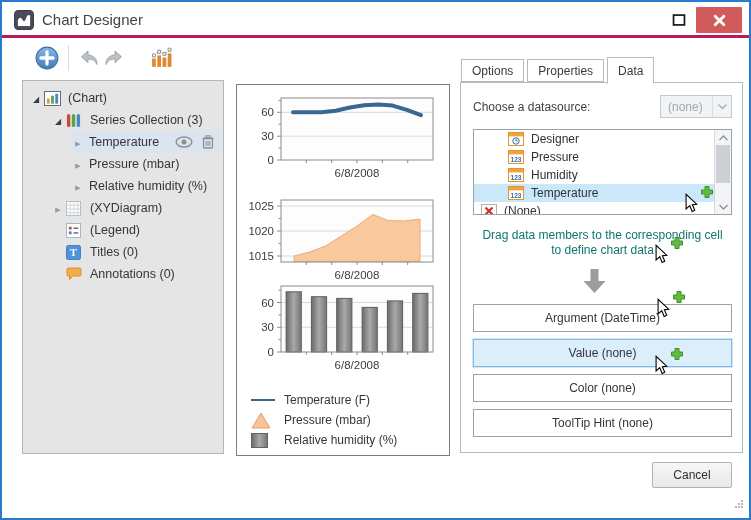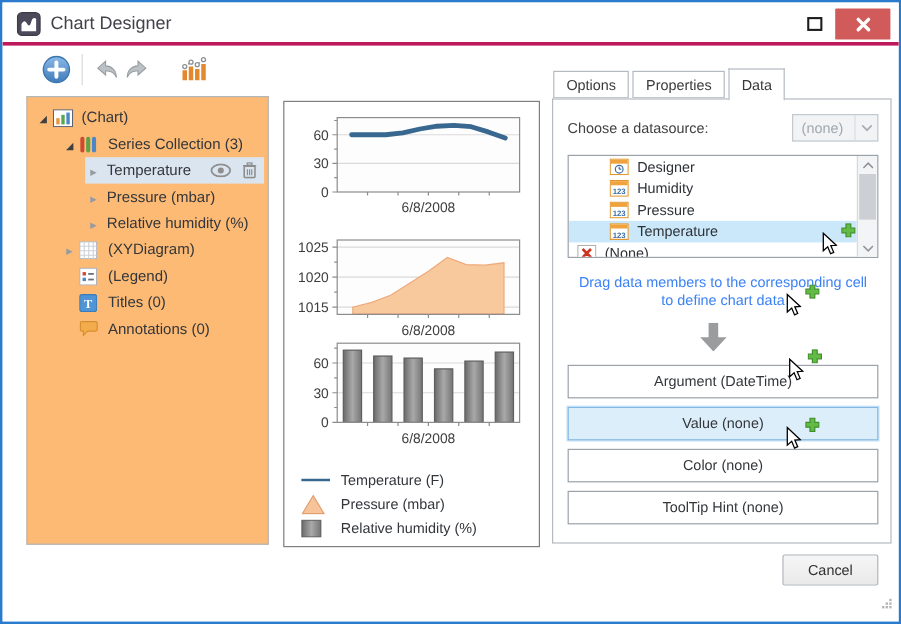--- a/index.html
+++ b/index.html
@@ -12,21 +12,21 @@
 .btn-max{position:absolute;right:62px;top:12px;width:16px;height:14px;background:none;border:none;cursor:pointer}
 .btn-close{position:absolute;right:7px;top:5px;width:46px;height:26px;background:#d15b5b;border:none;border-radius:1px;display:flex;align-items:center;justify-content:center;cursor:pointer}
 
 .tb{position:absolute;background:none;border:none;padding:0;cursor:pointer}
 #tb-add{left:33px;top:44px;width:24px;height:24px}
 .tb-sep{position:absolute;left:66px;top:43px;width:1px;height:26px;background:#dadada}
 #tb-undo{left:77px;top:48px;width:21px;height:16px}
 #tb-redo{left:101px;top:48px;width:21px;height:16px}
 #tb-app{left:148px;top:43px;width:25px;height:25px}
 
-.tree-panel{position:absolute;left:20px;top:78px;width:202px;height:374px;border:1px solid #b2b7bc;padding-top:6px;background:#fdba74}
+.tree-panel{position:absolute;left:20px;top:78px;width:202px;height:374px;border:1px solid #b2b7bc;padding-top:6px;background:#e5e5e5}
 .trow{display:flex;align-items:center;height:22px;font-size:12.5px;color:#33363a;cursor:default}
 .trow .exp{width:14px;text-align:center;flex:none}
 .exp.e::before{content:"◢";font-size:8px;color:#3f3f3f}
 .exp.c::before{content:"▶";font-size:7px;color:#969ba3}
 .ticon{width:17px;height:16px;margin:0 6px 0 1px;flex:none;display:flex;align-items:center}
 .tlabel{padding-left:1px;white-space:nowrap}
 .lvl0{margin-left:6px}.lvl1{margin-left:28px}.lvl2{margin-left:48px}
 .lvl2 .tlabel{padding-left:4px}
 .trow.selected{background:#dbe5f0;margin-right:3px}
 .eye{margin-left:auto;display:flex;width:18px}
@@ -50,21 +50,21 @@
 .field-list{position:absolute;left:12px;top:46px;width:259px;height:86px;border:1px solid #9ba2a9;overflow:hidden}
 .field-rows{margin-right:17px}
 .frow{display:flex;align-items:center;height:18px;padding-left:34px;color:#2e3136;cursor:default}
 .frow.root{padding-left:7px}
 .frow.selected{background:#cbe8fb}
 .ficon{width:17px;height:14px;margin-right:6px;display:flex;flex:none}
 .vscroll{position:absolute;right:0;top:0;bottom:0;width:17px;background:#f3f4f5;border-left:1px solid #d6dadd}
 .sbtn{position:absolute;left:0;width:16px;height:15px;display:flex;align-items:center;justify-content:center;cursor:pointer}
 .sbtn.up{top:0}.sbtn.down{bottom:0}
 .sthumb{position:absolute;left:1px;top:15px;width:14px;height:38px;background:#ccd0d4;cursor:pointer}
-.drag-hint{position:absolute;left:16px;top:145px;width:251px;text-align:center;color:#3b82f6;line-height:15px}
+.drag-hint{position:absolute;left:16px;top:145px;width:251px;text-align:center;color:#0f766e;line-height:15px}
 .big-arrow{position:absolute;left:122px;top:186px}
 .cell{position:absolute;left:12px;width:259px;height:28px;border:1px solid #9ba2a9;display:flex;align-items:center;justify-content:center;color:#33363a;background:#fff;cursor:default}
 #cell0{top:221px}#cell1{top:256px}#cell2{top:291px}#cell3{top:326px}
 .cell.hl{background:#ddeefb;border-color:#84b8e4;box-shadow:0 0 0 1px #cfe6f8}
 
 .cursor{position:absolute;width:28px;height:32px;z-index:6;pointer-events:none}
 .cursor .plus{position:absolute;right:0;top:0;width:12px;height:12px}
 .cursor .arrow{position:absolute;left:0;top:7px;width:13px;height:20px}
 #curA{left:224px;top:103px}
 #curB{left:194px;top:154px}
@@ -375,31 +375,31 @@
           <span>Designer</span>
         </div>
         <div class="frow">
           <span class="ficon">
               <svg viewBox="0 0 16 14" width="16" height="14">
                 <rect x="0.5" y="0.5" width="15" height="13" fill="#fff" stroke="#e2962e"></rect>
                 <rect x="1" y="1" width="14" height="3.4" fill="#f0a33c"></rect>
                 <text x="8" y="12" text-anchor="middle" font-size="6.5" font-weight="bold" fill="#3a6ea5" font-family="Liberation Sans, sans-serif">123</text>
               </svg>
             </span>
-          <span>Humidity</span>
+          <span>Pressure</span>
         </div>
         <div class="frow">
           <span class="ficon">
               <svg viewBox="0 0 16 14" width="16" height="14">
                 <rect x="0.5" y="0.5" width="15" height="13" fill="#fff" stroke="#e2962e"></rect>
                 <rect x="1" y="1" width="14" height="3.4" fill="#f0a33c"></rect>
                 <text x="8" y="12" text-anchor="middle" font-size="6.5" font-weight="bold" fill="#3a6ea5" font-family="Liberation Sans, sans-serif">123</text>
               </svg>
             </span>
-          <span>Pressure</span>
+          <span>Humidity</span>
         </div>
         <div class="frow selected">
           <span class="ficon">
               <svg viewBox="0 0 16 14" width="16" height="14">
                 <rect x="0.5" y="0.5" width="15" height="13" fill="#fff" stroke="#e2962e"></rect>
                 <rect x="1" y="1" width="14" height="3.4" fill="#f0a33c"></rect>
                 <text x="8" y="12" text-anchor="middle" font-size="6.5" font-weight="bold" fill="#3a6ea5" font-family="Liberation Sans, sans-serif">123</text>
               </svg>
             </span>
           <span>Temperature</span>

